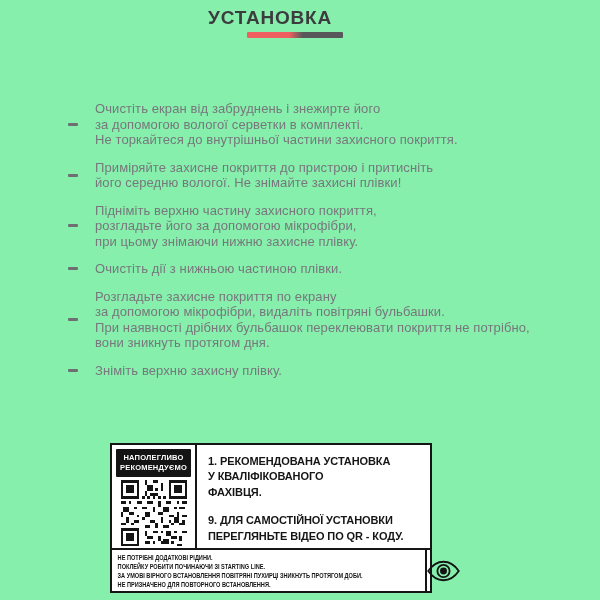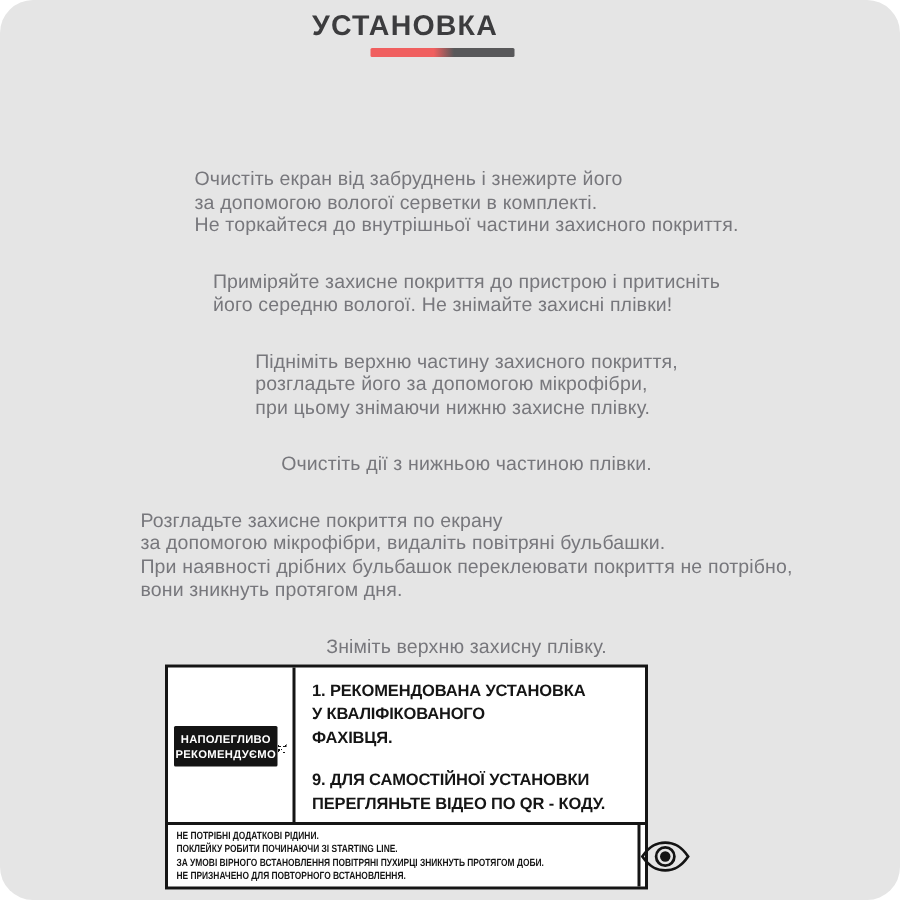--- a/index.html
+++ b/index.html
@@ -5,47 +5,47 @@
   :root{
     --accent-red:#f05f5f;
     --accent-dark:#58585a;
     --title-text:#3c3c3e;
     --body-text:#77777c;
     --box-ink:#151515;
   }
   *{margin:0;padding:0;box-sizing:border-box;}
   html,body{background:#fff;}
   body{width:600px;height:600px;font-family:"Liberation Sans",sans-serif;}
-  .page{position:relative;width:600px;height:600px;background:#e5e5e5;overflow:hidden;border-radius:22px;}
+  .page{position:relative;width:600px;height:600px;background:#86efac;overflow:hidden;}
 
   .title{
     position:absolute;top:7px;left:0;width:540px;text-align:center;
     font-size:19px;font-weight:600;letter-spacing:.8px;color:var(--title-text);
   }
   .divider{
     position:absolute;top:32px;left:247px;width:96px;height:6px;border-radius:1px;
     background:linear-gradient(90deg,var(--accent-red) 0%,var(--accent-red) 44%,var(--accent-dark) 58%,var(--accent-dark) 100%);
   }
 
   .list{position:absolute;top:101px;left:68px;width:486px;}
-  .item{display:flex;align-items:center;margin-bottom:12px;flex-direction:column;}
+  .item{display:flex;align-items:center;margin-bottom:12px;}
   .dash{flex:0 0 10px;height:3px;background:#6f6f73;border-radius:1px;margin-right:17px;}
   .itext{
     font-size:13px;line-height:15.5px;color:var(--body-text);
     white-space:pre-line;letter-spacing:.1px;
   }
 
   .rec-box{
     position:absolute;left:110px;top:443px;width:322px;height:150px;
     border:2px solid var(--box-ink);display:flex;flex-direction:column;background:#fff;
   }
   .rec-top{flex:1;display:flex;border-bottom:2px solid var(--box-ink);min-height:0;}
   .rec-left{
     width:85px;border-right:2px solid var(--box-ink);
-    padding:4px 4px 2px;display:flex;flex-direction:row;align-items:center;
+    padding:4px 4px 2px;display:flex;flex-direction:column;align-items:center;
   }
   .badge{
     width:100%;background:#141414;color:#fff;text-align:center;
     font-size:7.5px;font-weight:700;line-height:1.3;letter-spacing:.2px;
     padding:4px 1px;white-space:pre-line;border-radius:1px;
   }
   .qr{width:68px;height:68px;margin-top:3px;}
   .rec-right{flex:1;padding:9px 15px 6px 11px;color:var(--box-ink);}
   .rec-point{
     font-size:11px;font-weight:700;line-height:1.4;letter-spacing:-.1px;

